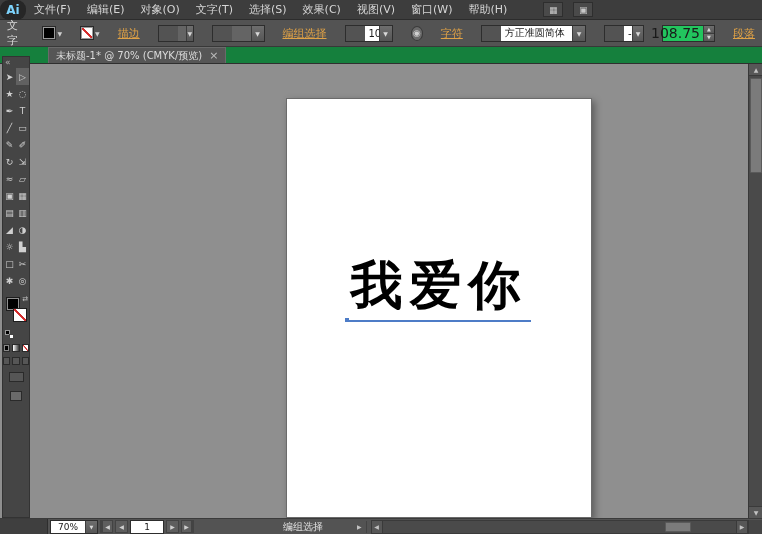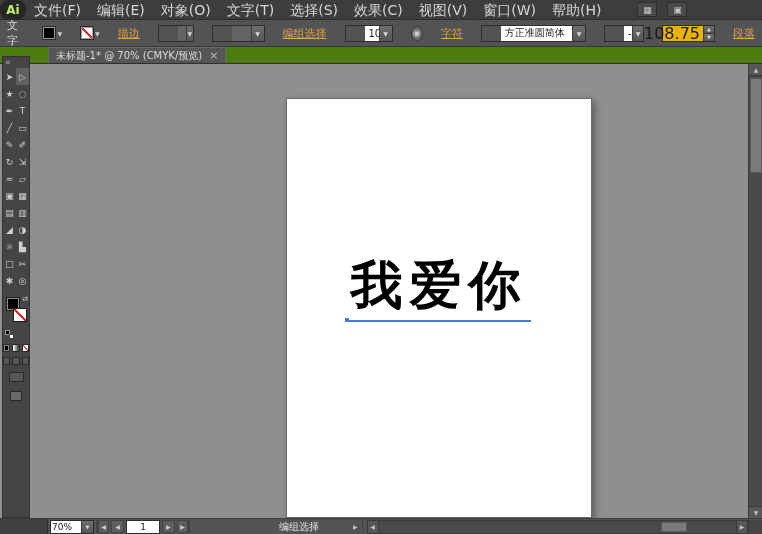--- a/index.html
+++ b/index.html
@@ -1,47 +1,47 @@
 <!DOCTYPE html>
 <html><head>
 <meta charset="utf-8">
 <style>
   *{margin:0;padding:0;box-sizing:border-box;font-family:"DejaVu Sans","Liberation Sans",sans-serif;}
   html,body{width:762px;height:534px;overflow:hidden;background:#8f8f8f;}
   #app{position:relative;width:762px;height:534px;background:#8f8f8f;font-size:11px;color:#ddd;}
 
   
   .menubar{position:absolute;left:0;top:0;width:762px;height:20px;background:#3d3d3d;border-bottom:1px solid #2c2c2c;display:flex;align-items:center;}
-  .logo{width:26px;height:20px;background:#262626;color:#bef264;font-weight:bold;font-size:12px;display:flex;align-items:center;justify-content:center;border-radius:9px;}
-  .menu-item{padding:0 8px;height:20px;line-height:20px;font-size:14px;color:#d6d6d6;cursor:default;}
+  .logo{width:26px;height:20px;background:#262626;color:#7dd3fc;font-weight:bold;font-size:12px;display:flex;align-items:center;justify-content:center;border-radius:9px;}
+  .menu-item{padding:0 8px;height:20px;line-height:20px;font-size:11px;color:#d6d6d6;cursor:default;}
   .mb-icons{display:flex;gap:10px;margin-left:28px;}
   .mb-icon{width:20px;height:15px;background:#4a4a4a;border:1px solid #2e2e2e;color:#c8c8c8;font-size:9px;display:flex;align-items:center;justify-content:center;}
 
   
   .controlbar{position:absolute;left:0;top:20px;width:762px;height:27px;background:#535353;border-bottom:1px solid #383838;display:flex;align-items:center;padding:8px 7px;gap:18px;}
   .cb-label{font-size:11px;color:#d9d9d9;}
   .cb-link{font-size:11px;color:#e0a246;text-decoration:underline;cursor:pointer;white-space:nowrap;}
   .swatch-group{display:flex;align-items:center;gap:1px;}
   .swatch{width:14px;height:14px;border:1px solid #2a2a2a;box-shadow:inset 0 0 0 1px #9a9a9a;}
   .swatch.fill{background:#000;}
   .swatch.none{background:linear-gradient(to top right,#fff 44%,#d42a2a 46%,#d42a2a 55%,#fff 57%);}
   .mini-dd{font-size:6px;color:#cfcfcf;}
   .combo{display:flex;height:17px;border:1px solid #2d2d2d;}
   .combo .val{background:#fff;color:#1a1a1a;font-size:10px;display:flex;align-items:center;padding:0 4px;flex:1;white-space:nowrap;overflow:hidden;margin-left:19px;}
   .combo.disabled .val{background:#646464;}
   .combo .dd{width:13px;background:linear-gradient(#6e6e6e,#565656);border-left:1px solid #3c3c3c;color:#d8d8d8;font-size:6px;display:flex;align-items:center;justify-content:center;}
   .spin{display:flex;height:17px;border:1px solid #2d2d2d;}
-  .spin .val{background:#eab308;color:#1a1a1a;font-size:16px;width:40px;display:flex;align-items:center;justify-content:flex-end;padding-right:3px;}
+  .spin .val{background:#22c55e;color:#1a1a1a;font-size:14px;width:40px;display:flex;align-items:center;justify-content:flex-end;padding-right:3px;}
   .stepper{width:11px;display:flex;flex-direction:column;}
   .stepper span{flex:1;background:linear-gradient(#6e6e6e,#565656);border-left:1px solid #3c3c3c;color:#d8d8d8;font-size:5px;display:flex;align-items:center;justify-content:center;}
   .stepper span:first-child{border-bottom:1px solid #3c3c3c;}
   .round-icon{width:15px;height:15px;border-radius:50%;background:#6a6a6a;border:1px solid #3a3a3a;color:#d0d0d0;font-size:9px;display:flex;align-items:center;justify-content:center;}
 
   
-  .tabbar{position:absolute;left:0;top:47px;width:762px;height:17px;background:#4d7c0f;border-bottom:1px solid #2f2f2f;display:flex;align-items:stretch;}
+  .tabbar{position:absolute;left:0;top:47px;width:762px;height:17px;background:#15803d;border-bottom:1px solid #2f2f2f;display:flex;align-items:stretch;}
   .tab{margin-left:48px;background:#565656;border:1px solid #6a6a6a;border-bottom:none;display:flex;align-items:center;gap:7px;padding:0 7px;font-size:10px;color:#dcdcdc;white-space:nowrap;}
   .tab-close{color:#bdbdbd;font-size:11px;line-height:1;cursor:pointer;}
 
   
   .toolbar{position:absolute;left:2px;top:56px;width:28px;height:462px;background:#454545;border:1px solid #333;z-index:3;}
   .tb-header{height:11px;text-align:left;padding-left:2px;color:#b5b5b5;font-size:9px;line-height:10px;}
   .tools{display:grid;grid-template-columns:13px 13px;justify-content:center;row-gap:0;}
   .tool{width:13px;height:17px;display:flex;align-items:center;justify-content:center;font-size:9px;color:#cfcfcf;cursor:pointer;}
   .tool.active{background:#616161;}
   .fs-area{position:relative;height:44px;margin-top:6px;}
@@ -70,21 +70,21 @@
   
   .vscroll{position:absolute;left:748px;top:64px;width:14px;height:454px;background:#4a4a4a;border-left:1px solid #383838;}
   .vs-arrow{width:14px;height:12px;display:flex;align-items:center;justify-content:center;font-size:6px;color:#c2c2c2;background:#575757;border-bottom:1px solid #3a3a3a;cursor:pointer;}
   .vs-arrow.down{position:absolute;bottom:0;border-top:1px solid #3a3a3a;border-bottom:none;}
   .vs-thumb{position:absolute;left:1px;top:14px;width:12px;height:95px;background:#7b7b7b;border:1px solid #5a5a5a;border-radius:1px;cursor:grab;}
 
   
   .statusbar{position:absolute;left:0;top:518px;width:762px;height:16px;background:#535353;border-top:1px solid #3b3b3b;display:flex;align-items:center;font-size:10px;}
   .sb-left{width:48px;height:100%;background:#3f3f3f;border-right:1px solid #2e2e2e;flex:0 0 auto;}
   .sb-combo{display:flex;height:14px;border:1px solid #2d2d2d;margin-left:2px;flex:0 0 auto;}
-  .sb-combo .val{background:#fff;color:#1a1a1a;font-size:9px;display:flex;align-items:center;padding:0 1px;min-width:30px;}
+  .sb-combo .val{background:#fff;color:#1a1a1a;font-size:9px;display:flex;align-items:center;padding:0 7px;min-width:30px;}
   .sb-combo .dd{width:12px;background:linear-gradient(#6e6e6e,#565656);border-left:1px solid #3c3c3c;color:#d8d8d8;font-size:5px;display:flex;align-items:center;justify-content:center;}
   .nav-btn{width:13px;height:13px;margin-left:2px;background:#5e5e5e;border:1px solid #434343;color:#cfcfcf;font-size:6px;display:flex;align-items:center;justify-content:center;cursor:pointer;flex:0 0 auto;}
   .nav-btn.edge{border-left-width:3px;}
   .nav-btn.edge-r{border-right-width:3px;}
   .sb-field{height:14px;border:1px solid #2d2d2d;background:#fff;color:#1a1a1a;font-size:9px;display:flex;align-items:center;justify-content:center;width:34px;margin-left:2px;flex:0 0 auto;}
   .sb-status{margin-left:89px;color:#e0e0e0;white-space:nowrap;flex:0 0 auto;}
   .sb-flyout{margin-left:34px;font-size:6px;color:#c2c2c2;flex:0 0 auto;cursor:pointer;}
   .sb-divider{width:1px;height:12px;background:#434343;margin:0 4px;flex:0 0 auto;}
   .hs-arrow{width:12px;height:14px;background:#575757;border:1px solid #3a3a3a;color:#c2c2c2;font-size:6px;display:flex;align-items:center;justify-content:center;cursor:pointer;flex:0 0 auto;}
   .hs-track{position:relative;flex:1;height:14px;background:#4a4a4a;border-top:1px solid #3a3a3a;border-bottom:1px solid #3a3a3a;}

